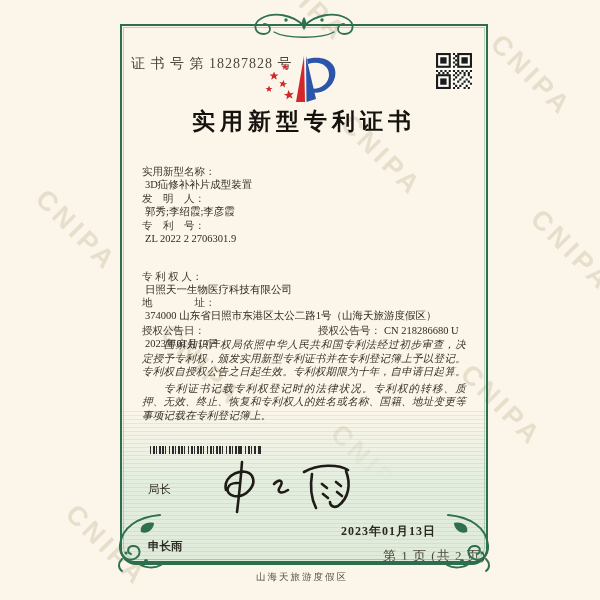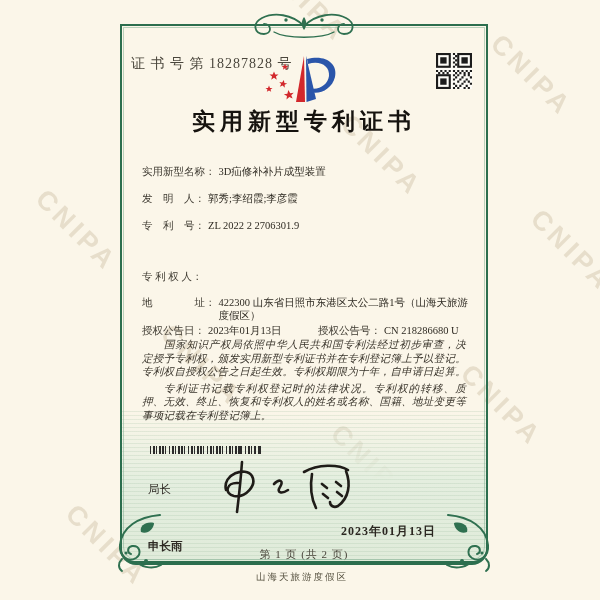--- a/index.html
+++ b/index.html
@@ -35,40 +35,40 @@
   }
   
   .cert-no{position:absolute;left:9px;top:29px;font-size:14px;letter-spacing:1px;color:#4a463c;}
   .logo{position:absolute;left:140px;top:26px;}
   .qr{position:absolute;left:314px;top:27px;}
   .title{
     position:absolute;left:0;right:0;top:80px;text-align:center;
     font-size:23px;font-weight:bold;letter-spacing:5px;color:#16130f;white-space:nowrap;
   }
   
-  .frow{position:absolute;left:20px;right:12px;display:flex;font-size:10.5px;line-height:13px;}
+  .frow{position:absolute;left:20px;right:12px;display:flex;font-size:10.5px;line-height:13px;flex-direction:column;}
   .flabel{flex:0 0 auto;color:#3f3b32;white-space:pre;}
   .fvalue{color:#2e2a22;margin-left:3px;}
   .pair2{position:absolute;left:176px;top:0;display:flex;}
   
   .body-text{position:absolute;left:20px;right:12px;top:312px;}
   .body-text p{
     margin:0 8px 3px 0;font-size:10.5px;line-height:13.5px;font-style:italic;
     letter-spacing:0.3px;color:#39342b;text-indent:22px;text-align:justify;
   }
   
   .barcode{
     position:absolute;left:28px;top:420px;width:114px;height:8px;
     background:repeating-linear-gradient(90deg,#2b2b2b 0 1.5px,rgba(0,0,0,0) 1.5px 3px,#2b2b2b 3px 5px,rgba(0,0,0,0) 5px 6px,#2b2b2b 6px 7px,rgba(0,0,0,0) 7px 9.5px);
   }
   .sig-title{position:absolute;left:26px;top:456px;font-size:11.5px;font-weight:normal;color:#2e2a24;}
   .sig-name{position:absolute;left:26px;top:477px;font-size:11.5px;font-weight:bold;color:#2e2a24;margin-top:36px;}
   .sig-script{position:absolute;left:86px;top:430px;}
   .issue-date{position:absolute;right:50px;top:497px;font-size:12px;font-weight:bold;color:#2b2721;letter-spacing:1px;}
-  .page-num{position:absolute;left:0;right:0;top:521px;text-align:center;font-size:11px;color:#4a463c;letter-spacing:1px;}
+  .page-num{position:absolute;left:0;right:0;top:521px;text-align:right;font-size:13px;color:#4a463c;letter-spacing:1px;}
   .footer-note{
     position:absolute;left:120px;width:364px;top:571px;z-index:1;
     text-align:center;font-size:9.5px;color:#55503f;letter-spacing:2px;
   }
   
   .top-ornament{position:absolute;left:234px;top:8px;z-index:2;}
   .flourish{position:absolute;z-index:2;}
   .flourish.bl{left:-14px;bottom:-12px;}
   .flourish.br{right:-14px;bottom:-12px;transform:scaleX(-1);}
 </style>
@@ -138,24 +138,25 @@
     <div class="frow" style="top:166px">
       <span class="flabel">发　明　人：</span>
       <span class="fvalue">郭秀;李绍霞;李彦霞</span>
     </div>
     <div class="frow" style="top:193px">
       <span class="flabel">专　利　号：</span>
       <span class="fvalue">ZL 2022 2 2706301.9</span>
     </div>
     <div class="frow" style="top:244px">
       <span class="flabel">专 利 权 人：</span>
+      <span class="fvalue">日照天一生物医疗科技有限公司</span>
     </div>
     <div class="frow" style="top:270px">
       <span class="flabel">地　　　　址：</span>
-      <span class="fvalue">422300 山东省日照市东港区太公二路1号（山海天旅游度假区）</span>
+      <span class="fvalue">374000 山东省日照市东港区太公二路1号（山海天旅游度假区）</span>
     </div>
     <div class="frow" style="top:298px">
       <span class="flabel">授权公告日：</span>
       <span class="fvalue">2023年01月13日</span>
       <span class="pair2">
         <span class="flabel">授权公告号：</span>
         <span class="fvalue">CN 218286680 U</span>
       </span>
     </div>
 

